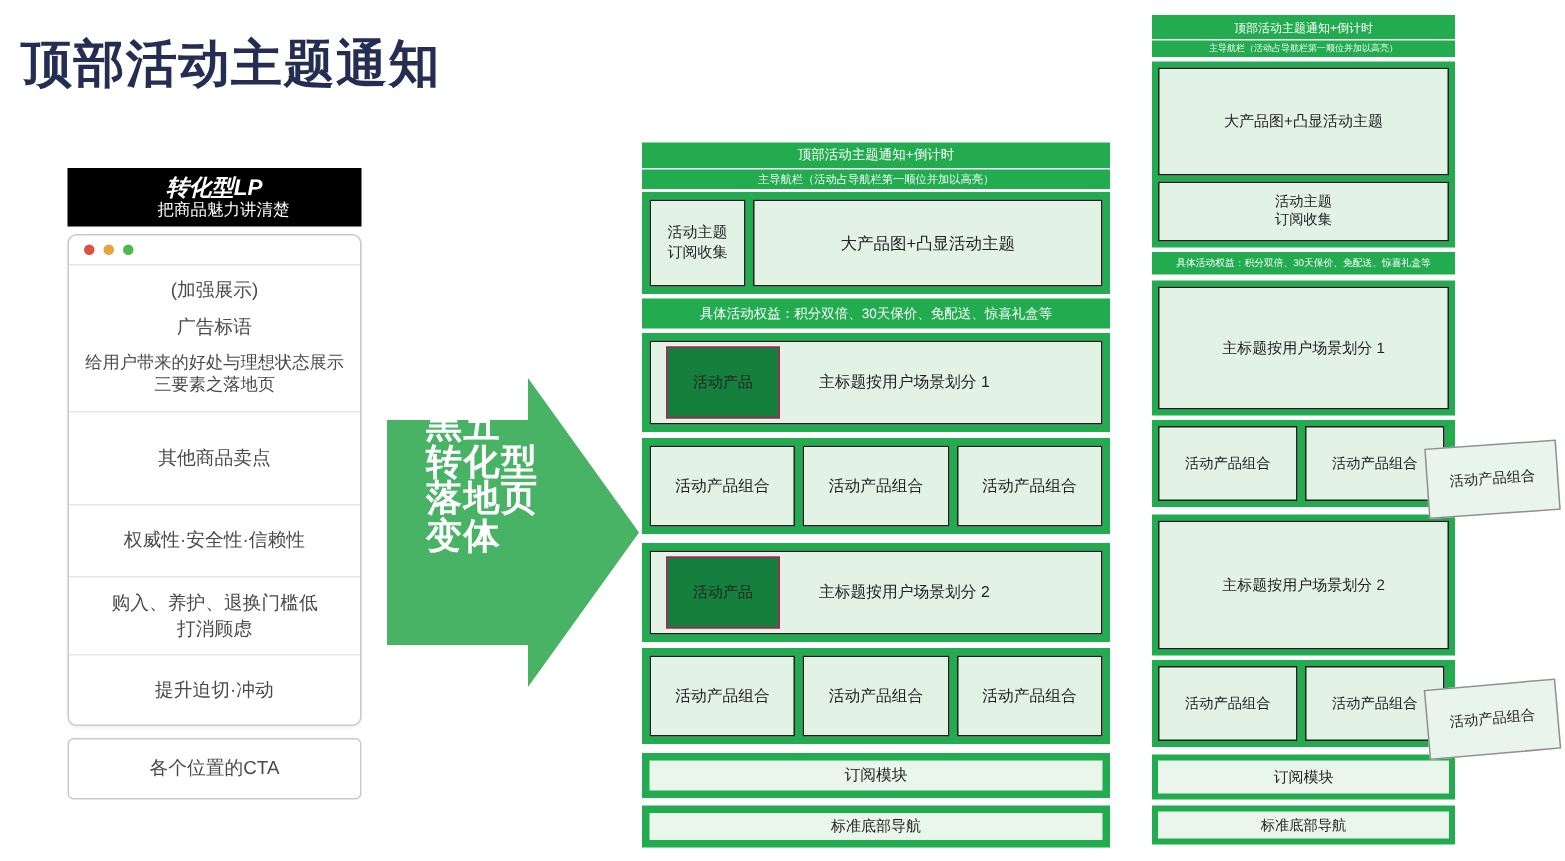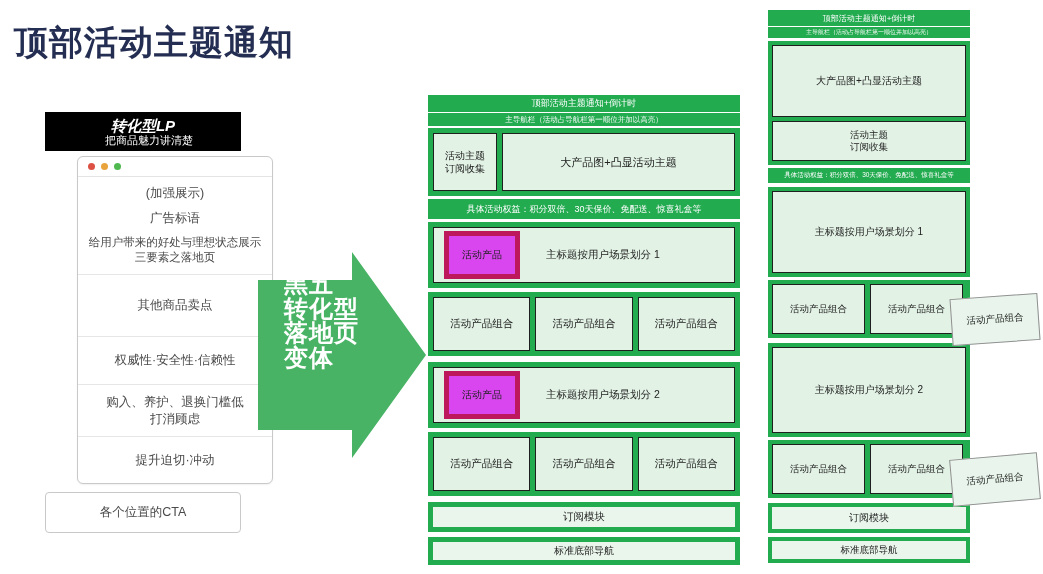--- a/index.html
+++ b/index.html
@@ -12,21 +12,21 @@
     color:#242d52; letter-spacing:1px; }
 
   
   .lp-header { position:absolute; left:45px; top:112px; width:196px; height:39px; background:#000;
     color:#fff; text-align:center; display:flex; flex-direction:column; justify-content:center; }
   .lp-header .t1 { font-size:15px; font-weight:bold; line-height:17px;font-style:italic; }
   .lp-header .t2 { font-size:11px; line-height:13px;padding-left:12px; }
 
   .browser { position:absolute; left:45px; top:156px; width:196px; height:328px; background:#fff;
     border:1px solid #c9c9c9; border-radius:6px; box-shadow:0 1px 2px rgba(0,0,0,.06);
-    display:flex; flex-direction:column; overflow:hidden;margin-left:32px; }
+    display:flex; flex-direction:column; overflow:hidden; }
   .browser-bar { height:20px; border-bottom:1px solid #e4e4e4; display:flex; align-items:center;
     gap:6px; padding-left:10px; flex:none; }
   .dot { width:7px; height:7px; border-radius:50%; }
   .dot.r { background:#dd5144; } .dot.y { background:#e8a33d; } .dot.g { background:#4fb94f; }
 
   .bsec { display:flex; flex-direction:column; align-items:center; justify-content:center;
     text-align:center; color:#4a4a4a; border-bottom:1px solid #e6e6e6; padding:4px 6px; }
   .bsec:last-child { border-bottom:none; }
   .bsec .l-big { font-size:12.5px; }
   .bsec .l-sm { font-size:11.5px; line-height:15px; }
@@ -44,21 +44,21 @@
     font-size:24px; line-height:24.5px; letter-spacing:1px; }
 
   
   .gcol { position:absolute; display:flex; flex-direction:column; }
   .gbar { background:#23ab50; color:#ffffff; text-align:left; display:flex; align-items:center;
     justify-content:center; flex:none; }
   .gframe { background:#23ab50; flex:none; padding:5px; display:flex; }
   .pbox { background:#e2f2e5; border:1px solid #1f1f1f; color:#222; display:flex; align-items:center;
     justify-content:center; text-align:center; }
   .pbar { background:#eaf6ec; color:#222; display:flex; align-items:center; justify-content:center; }
-  .whitebox { background:#d946ef; border:5px solid #be185d; color:#222; display:flex;
+  .whitebox { background:#15803d; border:1px solid #be185d; color:#222; display:flex;
     align-items:center; justify-content:center; flex:none; }
 
   
   .mid { left:428px; top:95px; width:312px; }
   .mid .bar1 { height:17px; font-size:9px; margin-bottom:1px; }
   .mid .bar2 { height:13px; font-size:7.5px; color:rgba(255,255,255,.95); margin-bottom:2px; }
   .mid .frameA { height:68px; margin-bottom:3px; gap:5px; }
   .mid .theme { width:64px; font-size:10px; line-height:13px; flex:none; flex-direction:column; }
   .mid .hero { flex:1; font-size:11px; }
   .mid .bar3 { height:20px; font-size:9px; margin-bottom:3px; }

